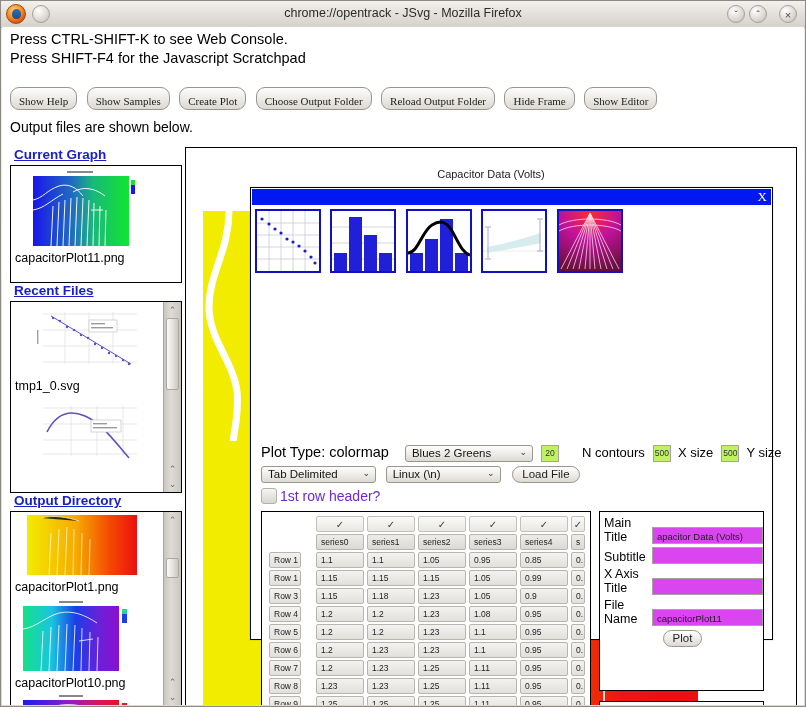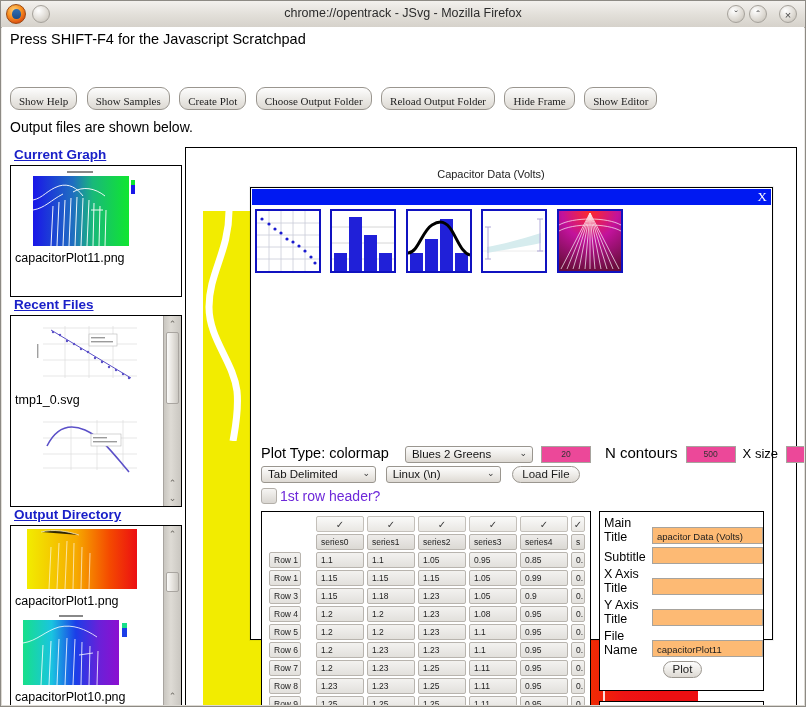--- a/index.html
+++ b/index.html
@@ -68,21 +68,21 @@
 
   
   #leftcol{position:absolute;left:8px;top:120px;width:172px;}
   .sect-head{
     font-size:13.5px;font-weight:bold;color:#1a20c8;
     text-decoration:underline;margin:0 0 3px 4px;display:block;cursor:pointer;
   }
   .panel{
     border:1px solid #000;background:#fff;box-sizing:border-box;position:relative;overflow:hidden;
   }
-  #cur-panel{width:172px;height:132px;}
+  #cur-panel{width:172px;height:118px;}
   #rec-panel{width:172px;height:192px;margin-top:2px;}
   #out-panel{width:172px;height:195px;margin-top:2px;}
   .thumb-cap{font-size:12.5px;color:#000;padding-left:4px;line-height:16px;}
   .vscroll{
     position:absolute;right:0;top:0;bottom:0;width:17px;
     background:linear-gradient(90deg,#c9c6c0,#dedbd5 40%,#c9c6c0);
     border-left:1px solid #a9a5a0;
   }
   .vscroll .thumbbar{
     position:absolute;left:2px;right:2px;
@@ -136,22 +136,22 @@
   .sel{
     display:inline-block;position:relative;
     font-size:11.5px;color:#141414;
     background:linear-gradient(#fdfdfd,#edebe7 55%,#ddd9d3);
     border:1px solid #9a968f;border-radius:3px;
     padding:1px 22px 2px 6px;cursor:pointer;vertical-align:middle;
   }
   .sel .chev{position:absolute;right:5px;top:1px;font-size:9px;color:#3a3a3a;}
   .tinybox{
     display:inline-block;font-size:8.5px;color:#333;vertical-align:middle;
-    background:#ec4899;border:1px solid #a7a39d;
-    padding:2px 16px 3px;min-width:16px;text-align:center;
+    background:#bef264;border:1px solid #a7a39d;
+    padding:2px 0 3px;min-width:16px;text-align:center;
   }
   .smallbtn{
     display:inline-block;font-size:11.5px;color:#1d1d1d;
     background:linear-gradient(#fdfdfd,#edebe7 55%,#ddd9d3);
     border:1px solid #9a968f;border-radius:9px;
     padding:1px 9px 2px;cursor:pointer;vertical-align:middle;
   }
   #hdr-check{
     display:inline-block;width:14px;height:14px;border-radius:3px;vertical-align:-3px;
     background:linear-gradient(#f6f5f3,#d9d6d1);border:1px solid #b3afa9;margin-right:3px;
@@ -180,21 +180,21 @@
   .blankcell{width:44px;height:16px;}
   
   #titlesbox{
     position:absolute;left:348px;top:323px;width:165px;height:180px;
     border:1px solid #000;background:#fff;box-sizing:border-box;padding:4px 0 0 4px;
   }
   .frow{display:flex;align-items:flex-end;margin-bottom:3px;}
   .flabel{width:52px;font-size:12.5px;color:#000;line-height:14px;}
   .finput{
     width:120px;height:17px;box-sizing:border-box;
-    background:#fdba74;border:1px solid #a7a39d;
+    background:#d946ef;border:1px solid #a7a39d;
     font-size:9.5px;color:#1d1d1d;padding:3px 0 0 4px;white-space:nowrap;overflow:hidden;
   }
   #plot-btn-wrap{text-align:center;width:157px;margin-top:2px;}
   #countsbox{
     position:absolute;left:348px;top:513px;width:165px;height:65px;
     border:1px solid #000;background:#fff;box-sizing:border-box;padding:6px 0 0 5px;
   }
 </style>
 </head>
 <body>
@@ -212,20 +212,21 @@
       <div class="tb-glyph">ˆ</div>
     </div>
     <div class="tb-round" id="tb-close">
       <div class="tb-glyph">×</div>
     </div>
   </div>
 
   <div id="page">
 
     <div id="console-lines">
+      <div>Press CTRL-SHIFT-K to see Web Console.</div>
       <div>Press SHIFT-F4 for the Javascript Scratchpad</div>
     </div>
 
     <div id="btnrow">
       <span class="gbtn">Show Help</span>
       <span class="gbtn">Show Samples</span>
       <span class="gbtn">Create Plot</span>
       <span class="gbtn">Choose Output Folder</span>
       <span class="gbtn">Reload Output Folder</span>
       <span class="gbtn">Hide Frame</span>
@@ -545,21 +546,21 @@
       </div>
 
       <div id="row-plottype">
         <span>Plot Type:</span>
         <span style="">colormap</span>
         <span class="sel" style="margin-left:12px;width:98px;">
           <span>Blues 2 Greens</span>
           <span class="chev">⌄</span>
         </span>
         <span class="tinybox" style="margin-left:4px;">20</span>
-        <span style="font-size:15px;margin-left:10px;">N contours</span>
+        <span style="font-size:13px;margin-left:19px;">N contours</span>
         <span class="tinybox" style="margin-left:4px;">500</span>
         <span style="font-size:13px;margin-left:3px;">X size</span>
         <span class="tinybox" style="margin-left:4px;">500</span>
         <span style="font-size:13px;margin-left:3px;">Y size</span>
       </div>
 
       <div id="row-format">
         <span class="sel" style="width:85px;">
           <span>Tab Delimited</span>
           <span class="chev">⌄</span>
@@ -843,24 +844,20 @@
         </div>
         <div class="frow">
           <span class="flabel">Subtitle</span>
           <span class="finput"></span>
         </div>
         <div class="frow">
           <span class="flabel">X Axis Title</span>
           <span class="finput"></span>
         </div>
         <div class="frow">
-          <span class="flabel">Y Axis Title</span>
-          <span class="finput"></span>
-        </div>
-        <div class="frow">
           <span class="flabel">File Name</span>
           <span class="finput">capacitorPlot11</span>
         </div>
         <div id="plot-btn-wrap">
           <span class="smallbtn">Plot</span>
         </div>
       </div>
 
       <div id="countsbox">
         

